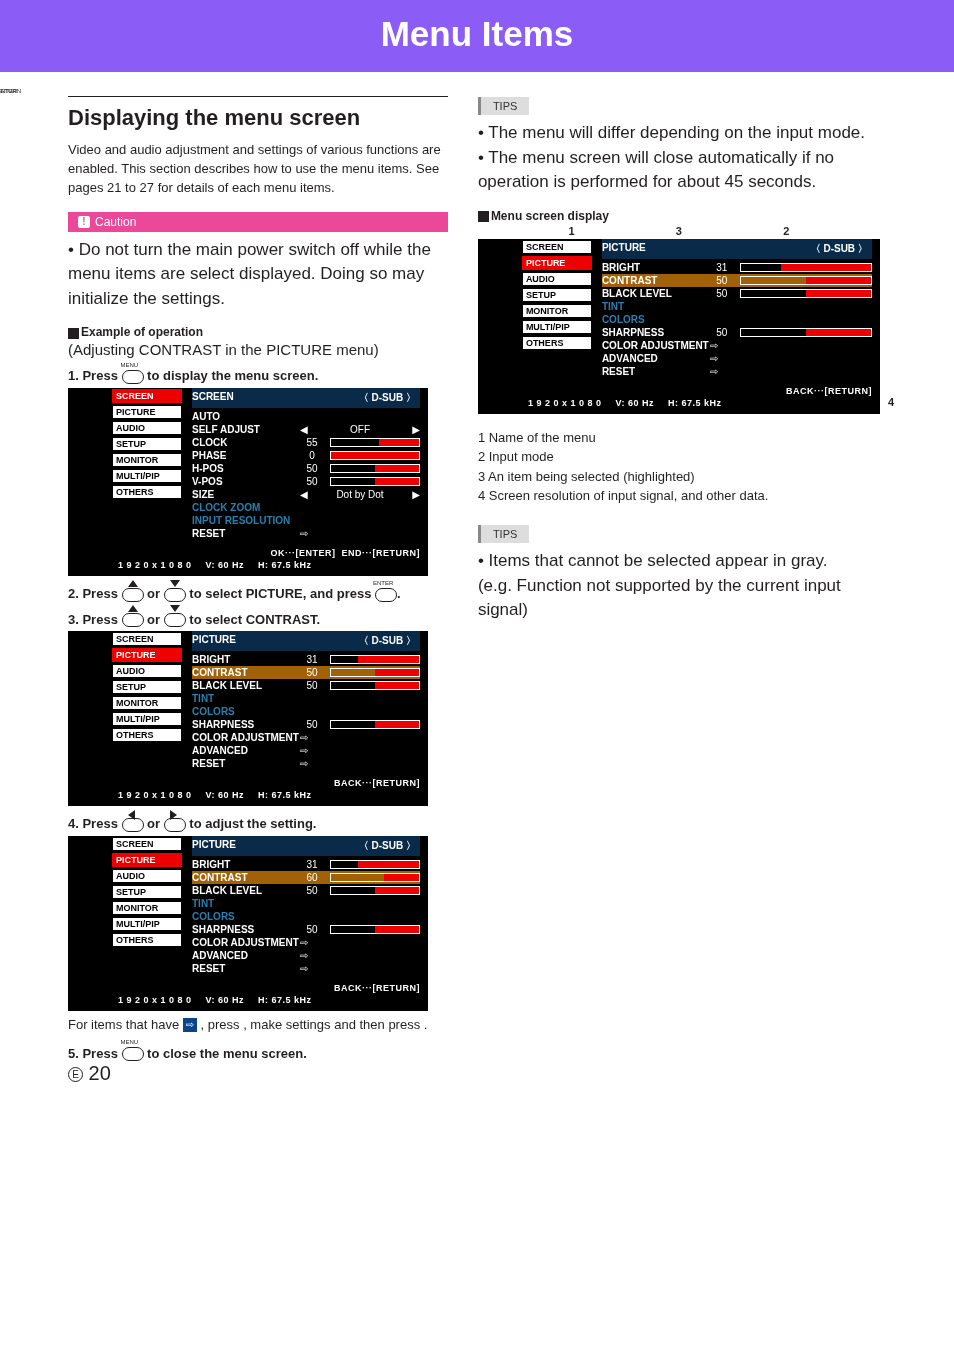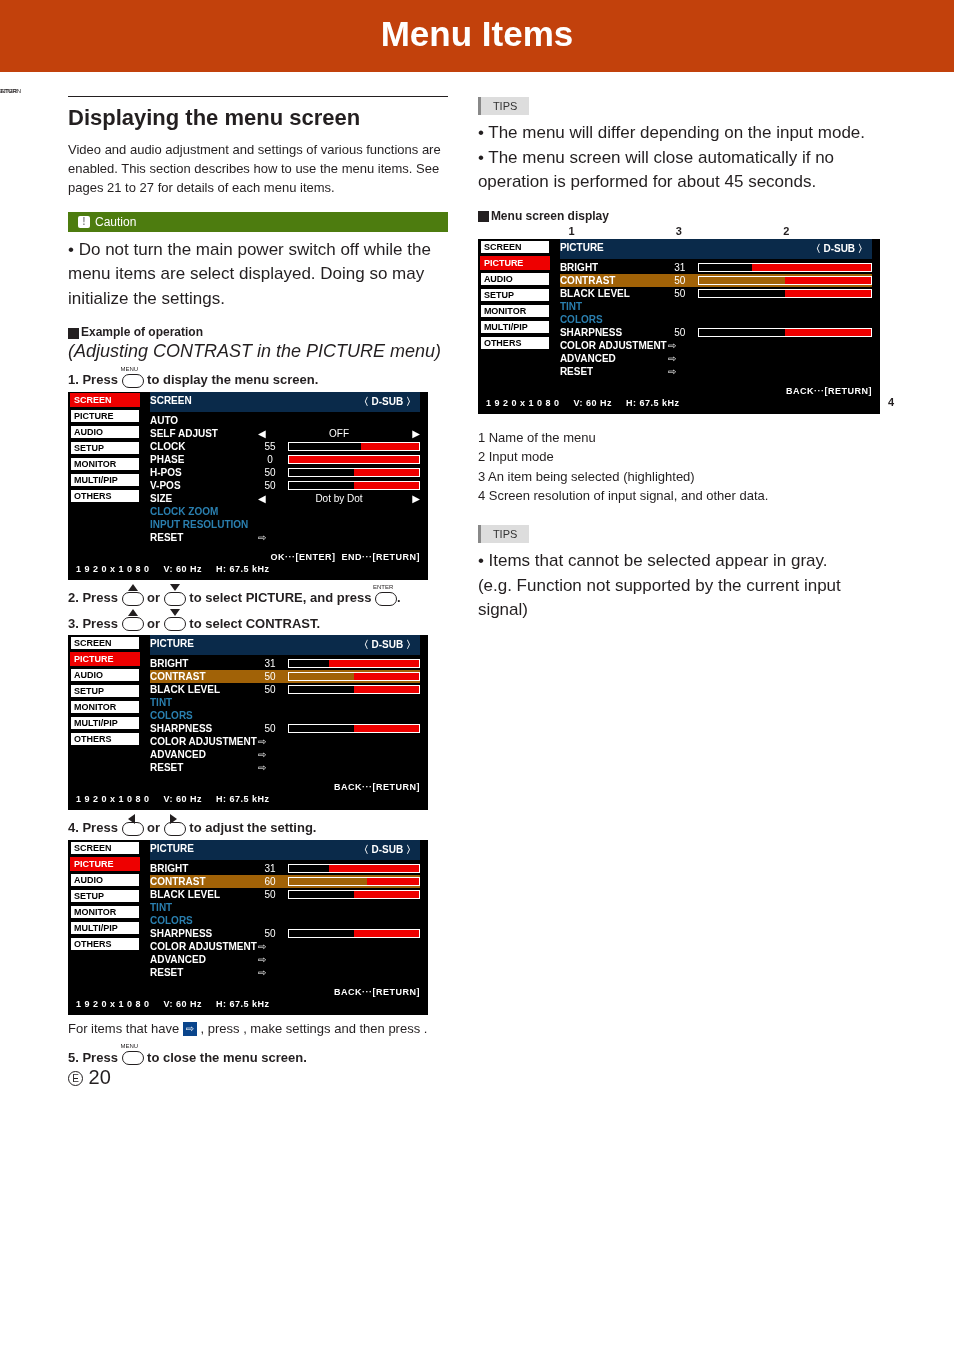--- a/index.html
+++ b/index.html
@@ -2,49 +2,49 @@
 <html><head>
 <meta charset="utf-8">
 <style>
   * { box-sizing: border-box; }
   body {
     margin: 0; padding: 0;
     font-family: Arial, Helvetica, sans-serif;
     color: #231F20; background: #fff; width: 954px;
   }
   .page { padding: 0 60px 40px 68px; position: relative; }
-  .masthead { background:#c2410c; color:#fff; text-align:center; font-size:35px; font-weight:bold; padding:14px 0 18px; margin-bottom:24px; }
+  .masthead { background:#8b5cf6; color:#fff; text-align:center; font-size:35px; font-weight:bold; padding:14px 0 18px; margin-bottom:24px; }
   .cols { display:flex; gap:30px; }
   .col-left { width:390px; }
   .col-right { flex:1; }
   h2 { font-size:22px; font-weight:bold; margin:0 0 10px; border-top:1px solid #231F20; padding-top:8px; }
   .intro { font-size:13px; line-height:1.45; margin-bottom:14px; }
-  .caution-bar { background:#4d7c0f; color:#fff; padding:3px 10px; font-size:12px; display:flex; align-items:center; gap:5px; margin-bottom:6px;}
+  .caution-bar { background:#ec4899; color:#fff; padding:3px 10px; font-size:12px; display:flex; align-items:center; gap:5px; margin-bottom:6px;}
   .caution-bar:before { content:'!'; font-weight:bold; background:#fff; color:#888; width:12px; height:12px; display:inline-block; text-align:center; font-size:10px; line-height:12px; border-radius:2px; }
   .tips-bar { background:#ddd; color:#333; padding:3px 12px; font-size:11px; display:inline-block; border-left:3px solid #888; margin-bottom:6px;}
   ul.simple { list-style:none; padding:0; margin:0 0 14px; font-size:17px; line-height:1.45;}
   ul.simple li:before { content:'• '; }
   .sub-h { font-size:12px; font-weight:bold; margin:12px 0 2px; }
   .sub-h .blk { display:inline-block; width:11px; height:11px; background:#231F20; margin-right:2px; vertical-align:middle; }
-  .sub-note { font-size:18px; margin-bottom:8px;font-style:italic; }
+  .sub-note { font-size:15px; margin-bottom:8px; }
   .step { font-size:13px; font-weight:bold; margin:10px 0 4px; }
   .step .btn { display:inline-block; width:22px; height:14px; border:1.5px solid #231F20; border-radius:7px; vertical-align:middle; position:relative;}
   .btn-menu:before { content:'MENU'; position:absolute; top:-9px; left:-2px; font-size:6px; font-weight:normal;}
   .btn-enter:before { content:'ENTER'; position:absolute; top:-9px; left:-3px; font-size:6px; font-weight:normal;}
   .btn-return:before { content:'RETURN'; position:absolute; top:-9px; left:-4px; font-size:6px; font-weight:normal;}
   .arr { display:inline-block; vertical-align:middle; }
   .arr-u { width:0; height:0; border-left:5px solid transparent; border-right:5px solid transparent; border-bottom:7px solid #231F20;}
   .arr-d { width:0; height:0; border-left:5px solid transparent; border-right:5px solid transparent; border-top:7px solid #231F20;}
   .arr-l { width:0; height:0; border-top:5px solid transparent; border-bottom:5px solid transparent; border-right:7px solid #231F20;}
   .arr-r { width:0; height:0; border-top:5px solid transparent; border-bottom:5px solid transparent; border-left:7px solid #231F20;}
   .dir-btn { display:inline-block; width:22px; height:14px; border:1.5px solid #231F20; border-radius:7px; vertical-align:middle; position:relative;}
   .dir-btn .arr { position:absolute; top:-9px; left:5px;}
 
   
-  .osd { width:360px; background:#000; color:#fff; font-size:10px; margin-bottom:4px; padding-bottom:4px;}
+  .osd { width:360px; background:#000; color:#fff; font-size:10px; margin-bottom:4px; padding-bottom:4px;padding-left:42px;}
   .osd.wide{ width:402px;}
   .osd-body{ display:flex; }
   .osd-cats{ display:flex; flex-direction:column; background:#000;}
   .cat{ width:70px; background:#fff; color:#000; border:1px solid #000; padding:1px 3px; margin:1px 2px; font-weight:bold; font-size:9px; text-align:left;}
   .cat.active{ background:#e00; color:#fff; border-color:#e00;}
   .osd-main{ flex:1; padding:0 8px 2px;}
   .osd-title{ display:flex; justify-content:space-between; padding:3px 4px 3px 0; background:#0a2a4a; color:#fff; font-weight:bold; font-size:10px; margin-bottom:2px;}
   .row{ display:flex; align-items:center; padding:1px 0;}
   .row .lab{ width:108px; font-weight:bold;}
   .row .dim{ color:#2a7faf; }

